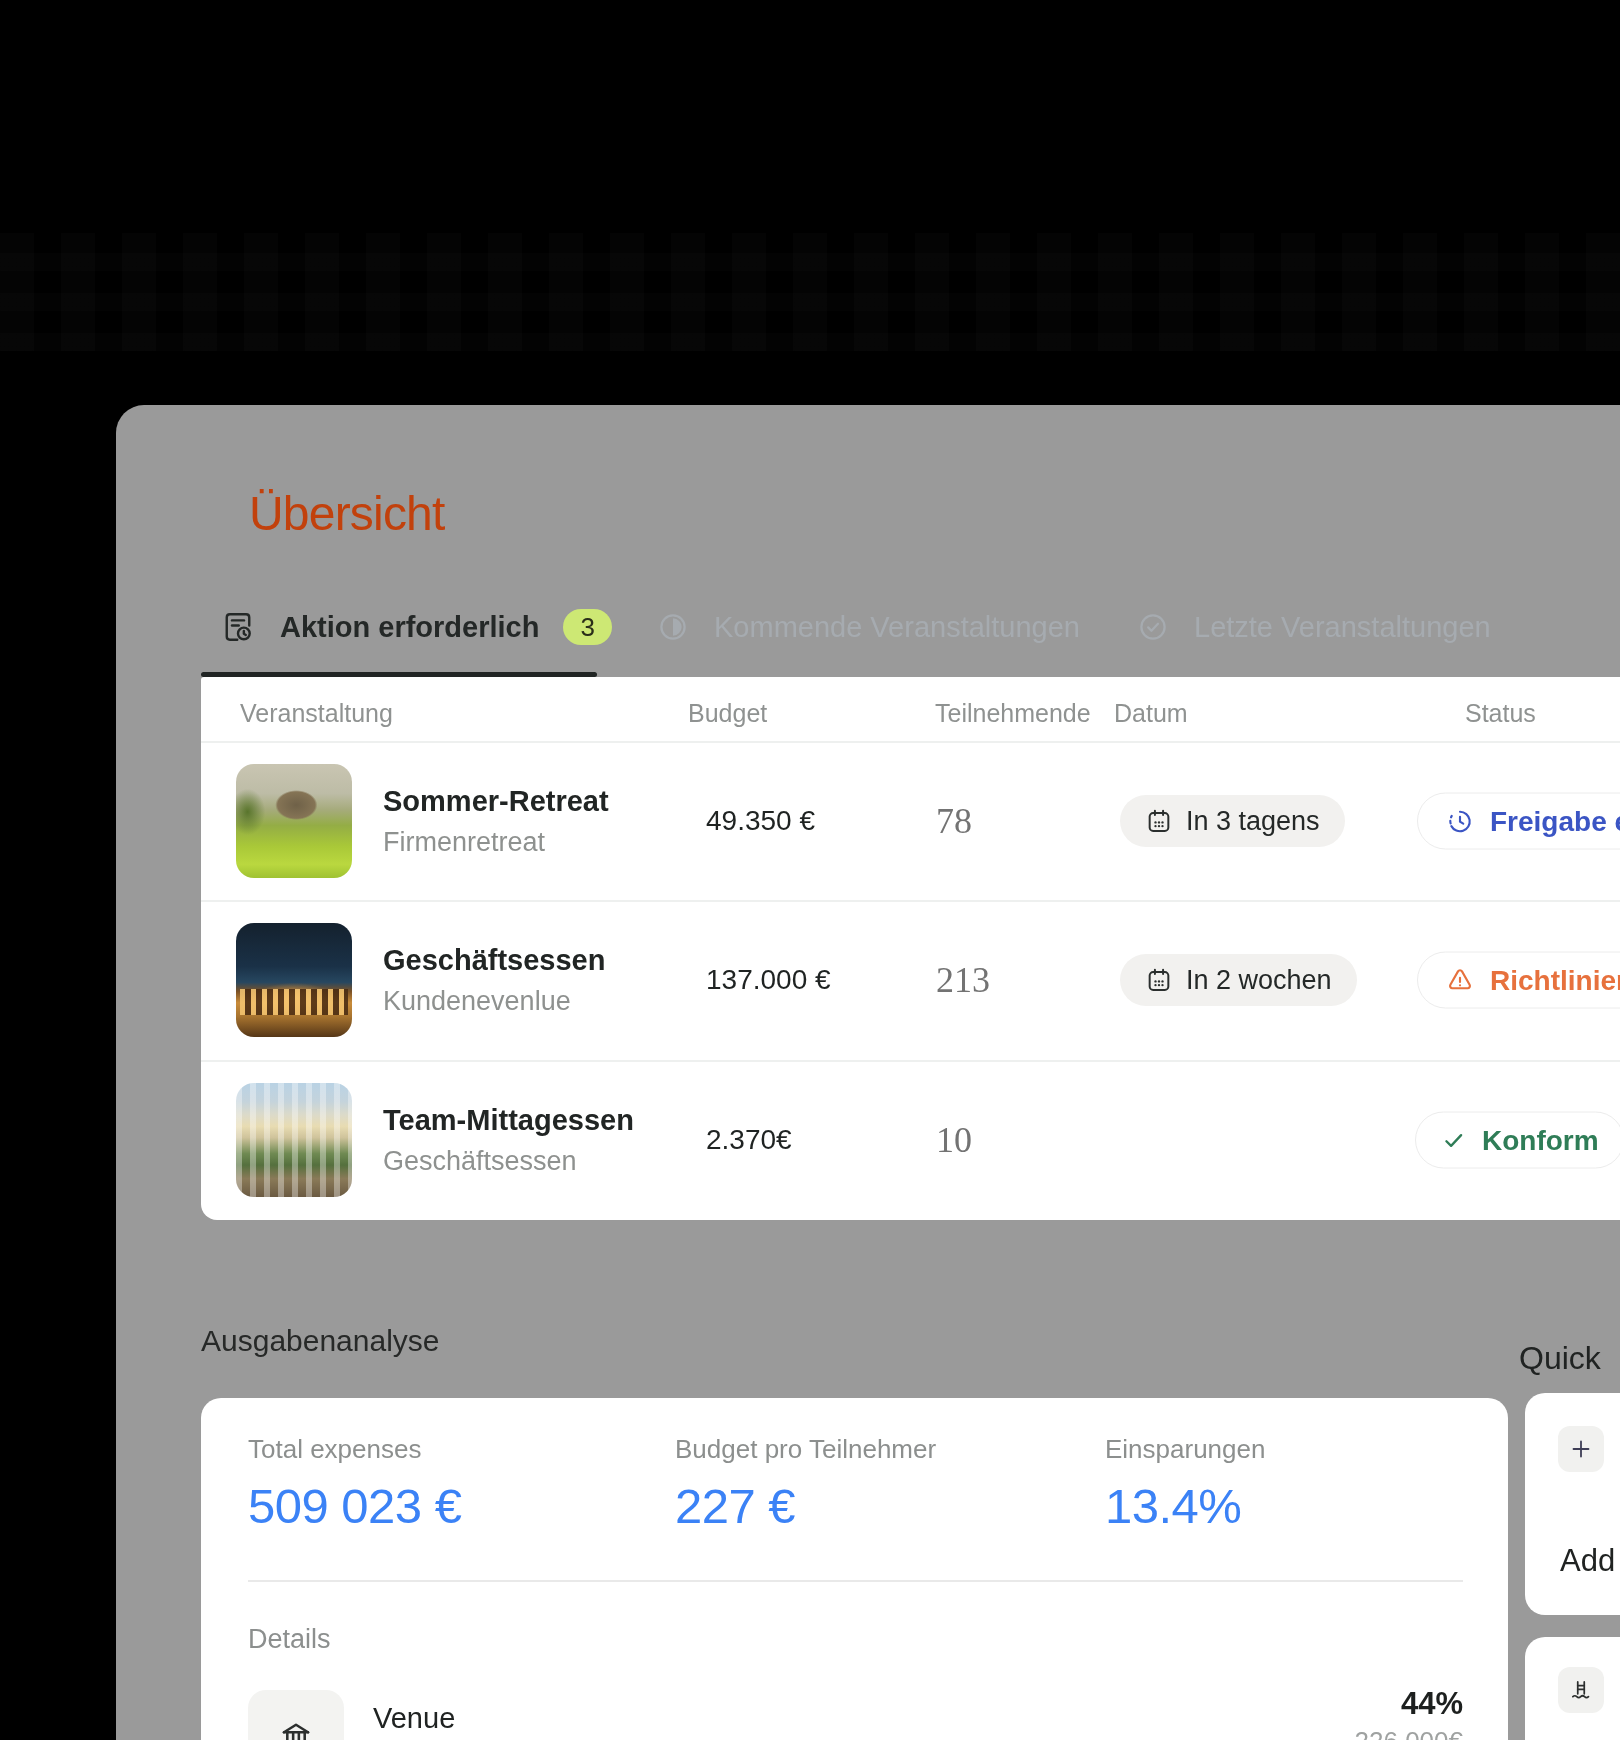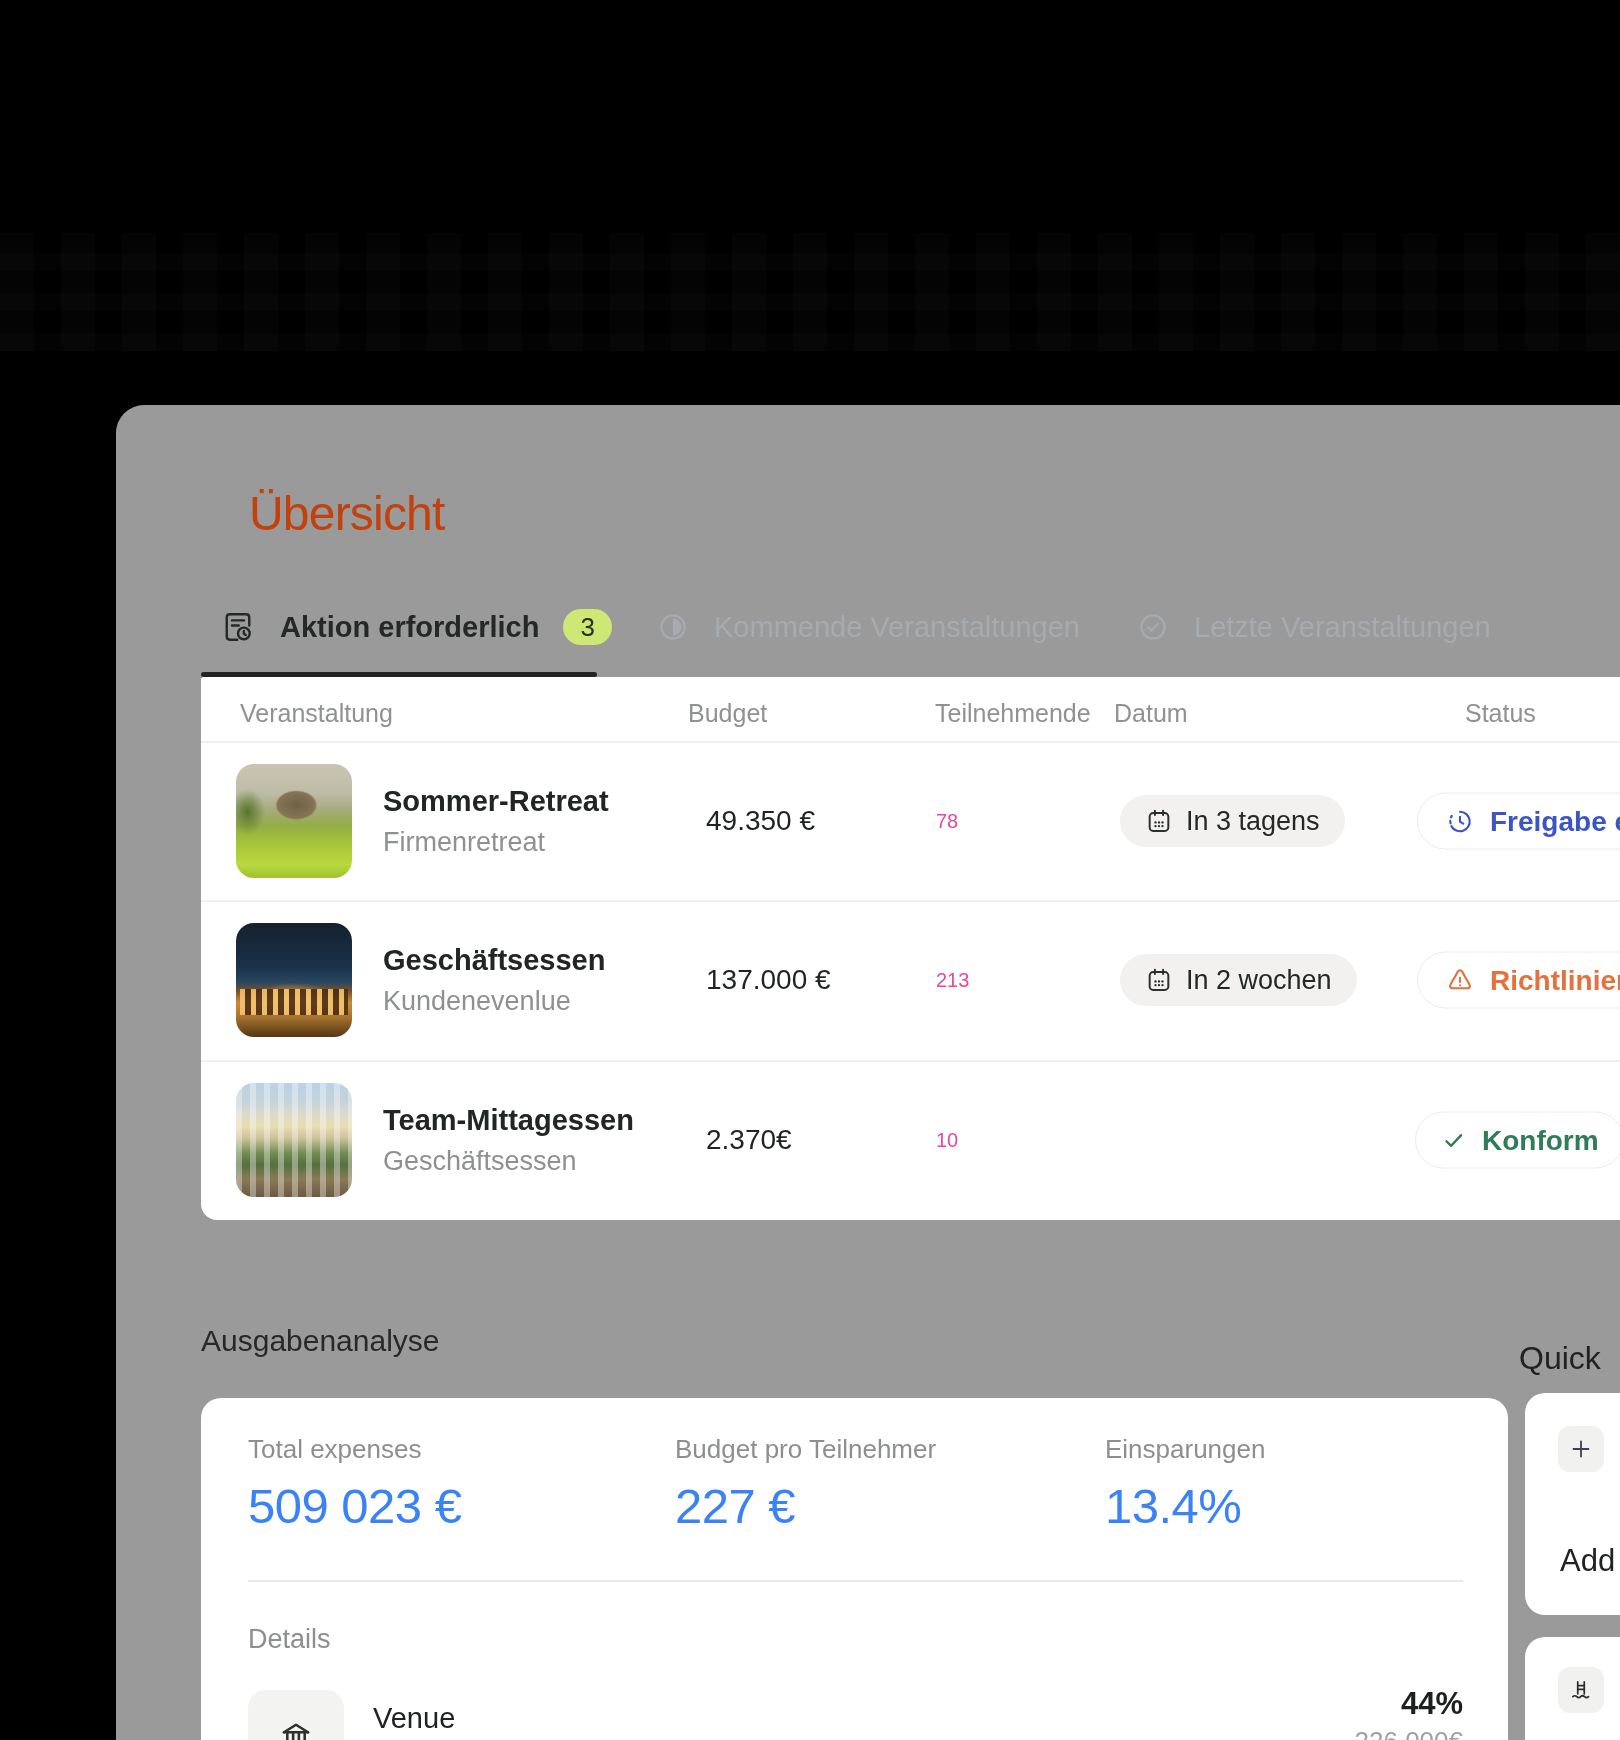--- a/index.html
+++ b/index.html
@@ -49,21 +49,21 @@
       linear-gradient(180deg,#14212e 0%,#1a3147 38%,#274760 52%,#7c5226 60%,#c98c3a 70%,#a8742f 82%,#553617 100%);position:absolute;}
   .thumb-2::after{content:"";position:absolute;left:4px;right:4px;top:58%;height:26px;
       background:repeating-linear-gradient(90deg, rgba(248,200,115,.85) 0 5px, rgba(72,42,18,.85) 5px 11px);}
   .thumb-3{background:
       repeating-linear-gradient(90deg, rgba(255,255,255,.35) 0 6px, rgba(0,0,0,0) 6px 14px),
       linear-gradient(180deg,#b9d2e4 0%,#c4d3dc 16%,#dcdac9 28%,#e8dcb2 38%,#cfc39b 48%,#6f8a52 62%,#55703e 72%,#8a7a58 84%,#6b5a42 100%);}
   .ev{left:182px;}
   .ev-title{font-size:29px;font-weight:600;color:#212524;margin-bottom:9px;white-space:nowrap;}
   .ev-sub{font-size:27px;color:#8e918f;white-space:nowrap;}
   .cell-budget{left:505px;font-size:28px;font-weight:500;color:#1f2322;white-space:nowrap;}
-  .cell-ppl{left:735px;font-size:20px;font-weight:500;color:#ec4899;}
+  .cell-ppl{left:735px;font-size:36px;font-weight:500;color:#737373;font-family:Liberation Serif, serif;}
   .date-pill{left:919px;height:52px;background:#f2f1ef;border-radius:26px;display:flex;align-items:center;gap:13px;padding:0 25px;font-size:27px;color:#242827;white-space:nowrap;}
   .status-pill{left:1216px;height:55px;background:#fff;border:1.5px solid #ececec;border-radius:29px;display:flex;align-items:center;gap:15px;padding:0 27px;font-size:28px;font-weight:600;white-space:nowrap;}
   .row-3 .status-pill{left:1214px;padding:0 24px;gap:14px;}
   .st-blue{color:#3b55c4;}.st-orange{color:#e7713d;}.st-green{color:#2f7d57;}
 
   
   .section-heading{left:201px;top:1324px;font-size:30px;font-weight:500;color:#272928;}
   .quick-heading{left:1519px;top:1320px;font-size:32px;font-weight:500;color:#202322;white-space:nowrap;margin-top:20px;}
   .analysis-card{left:201px;top:1398px;width:1307px;height:400px;background:#fff;border-radius:20px;}
   .stat{position:absolute;top:36px;}

